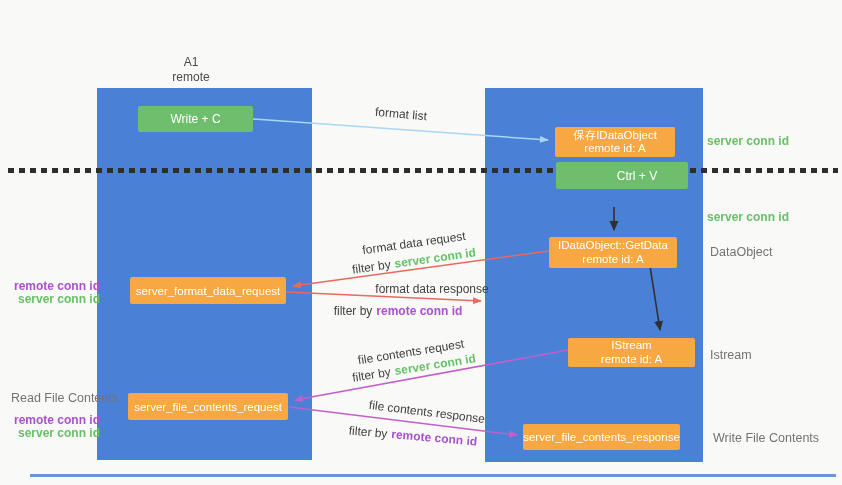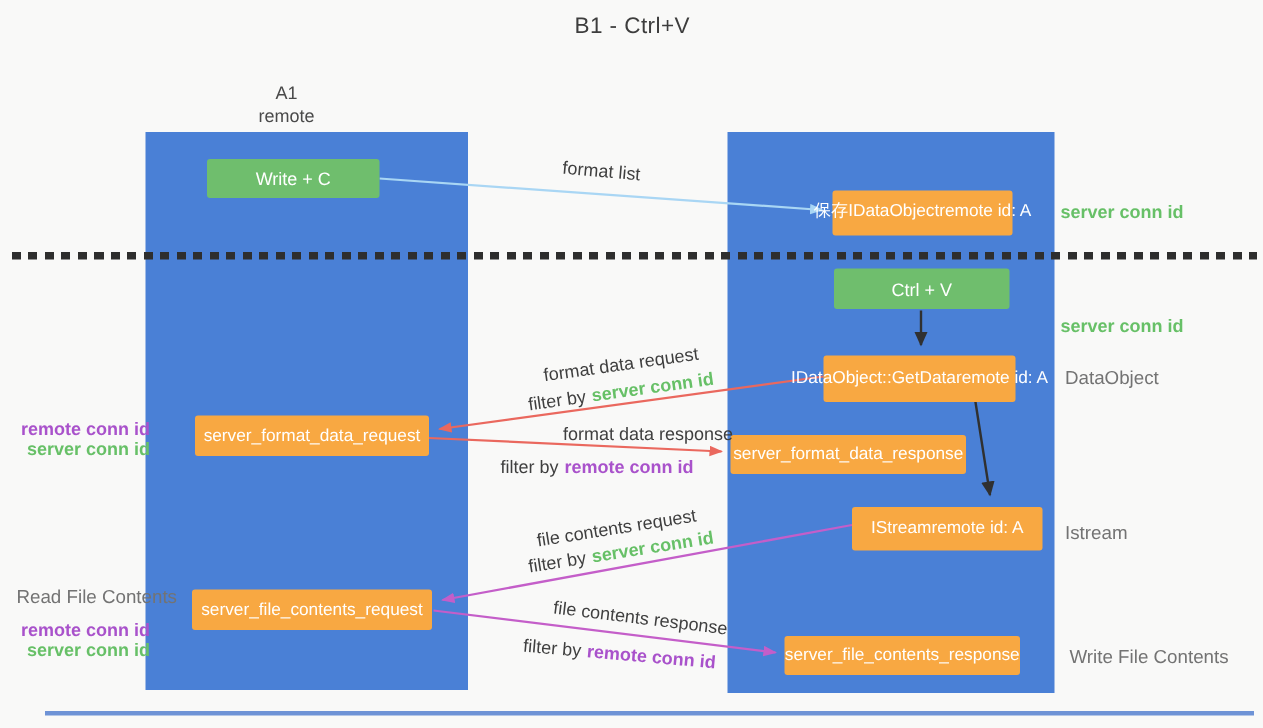--- a/index.html
+++ b/index.html
@@ -10,39 +10,38 @@
   .col-head{position:absolute;z-index:2;text-align:center;font-size:12px;
             color:#4a4a4a;line-height:15px;}
   .lifeline{position:absolute;background:#4a80d6;z-index:1;}
   .dotted{position:absolute;left:8px;top:168px;width:830px;height:5px;z-index:2;
           background:repeating-linear-gradient(90deg,#2e2e2e 0 6px,transparent 6px 11px);}
   .svg-layer{position:absolute;left:0;top:0;z-index:3;pointer-events:none;}
   .node{position:absolute;z-index:4;display:flex;align-items:center;justify-content:center;
         color:#fff;border-radius:2px;white-space:nowrap;}
   .green{background:#6fbe6d;font-size:12px;}
   .orange{background:#f8a842;font-size:11.5px;}
-  .two{flex-direction:row;line-height:13.5px;font-size:11.5px;}
+  .two{flex-direction:column;line-height:13.5px;font-size:11.5px;}
   .lbl{position:absolute;z-index:4;font-size:12px;color:#3f3f3f;white-space:nowrap;}
   .ctr{transform:translate(-50%,-50%);}
   .id-green{color:#67c067;font-weight:bold;}
   .id-purple{color:#a952cb;font-weight:bold;}
   .filter-key{margin-left:4px;}
   .side{position:absolute;z-index:4;font-size:12px;white-space:nowrap;}
   .side.plain{color:#737373;font-size:12.5px;}
   .left-block{text-align:right;}
   .bottom-bar{position:absolute;left:30px;top:474px;width:806px;height:3px;
               background:#6e93d6;z-index:1;}
 </style>
 </head>
 <body>
 
 <div class="canvas">
 
   <div class="title">
-    <div>B1 - Ctrl+V</div>
   </div>
 
   <div class="col-head" style="left:141px;top:55px;width:100px;">
     <div>A1</div>
     <div>remote</div>
   </div>
 
   <div class="lifeline" style="left:97px;top:88px;width:215px;height:372px;"></div>
   <div class="lifeline" style="left:485px;top:88px;width:218px;height:374px;"></div>
 
@@ -74,36 +73,33 @@
 
   <div class="node green" style="left:138px;top:106px;width:115px;height:26px;">
     <span>Write + C</span>
   </div>
 
   <div class="node orange two" style="left:555px;top:127px;width:120px;height:30px;">
     <span>保存IDataObject</span>
     <span>remote id: A</span>
   </div>
 
-  <div class="node green" style="left:556px;top:179px;width:117px;height:27px;">
+  <div class="node green" style="left:556px;top:162px;width:102px;height:27px;padding-left:30px;">
     <span>Ctrl + V</span>
   </div>
 
   <div class="node orange two" style="left:549px;top:237px;width:128px;height:31px;text-align:center;">
     <span>IDataObject::GetData</span>
     <span>remote id: A</span>
   </div>
 
   <div class="node orange" style="left:130px;top:277px;width:156px;height:27px;text-align:right;">
     <span>server_format_data_request</span>
   </div>
 
-  <div class="node orange" style="left:487px;top:290px;width:157px;height:26px;">
-    <span>server_format_data_response</span>
-  </div>
 
   <div class="node orange two" style="left:568px;top:338px;width:127px;height:29px;">
     <span>IStream</span>
     <span>remote id: A</span>
   </div>
 
   <div class="node orange" style="left:128px;top:393px;width:160px;height:27px;">
     <span>server_file_contents_request</span>
   </div>
 

